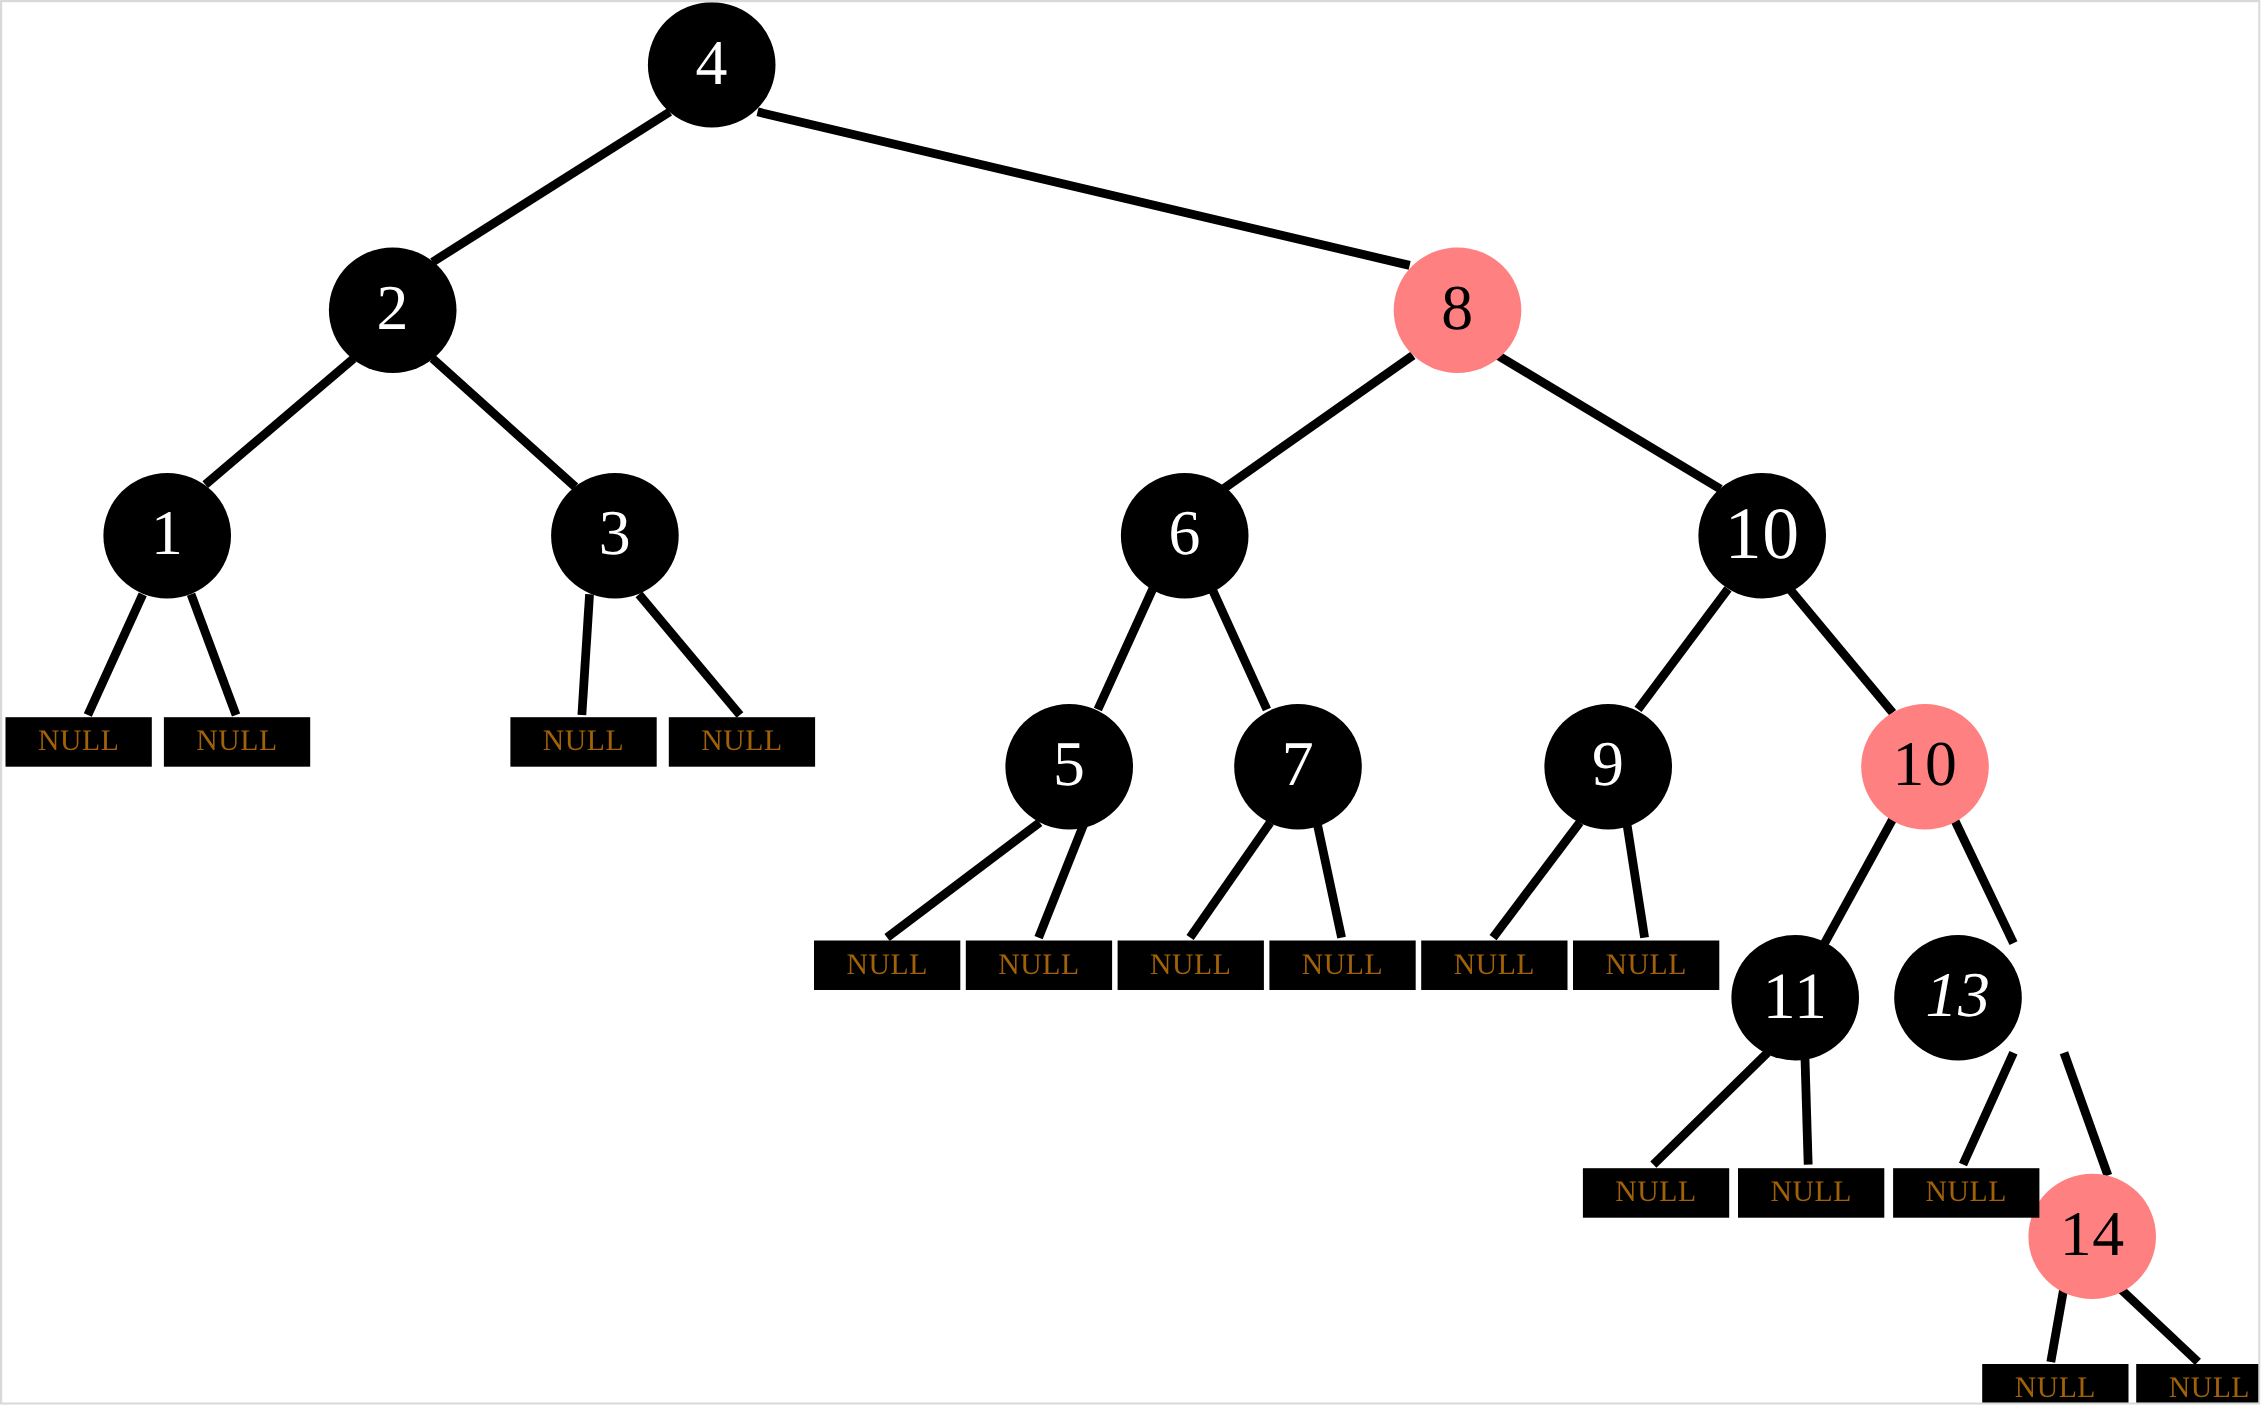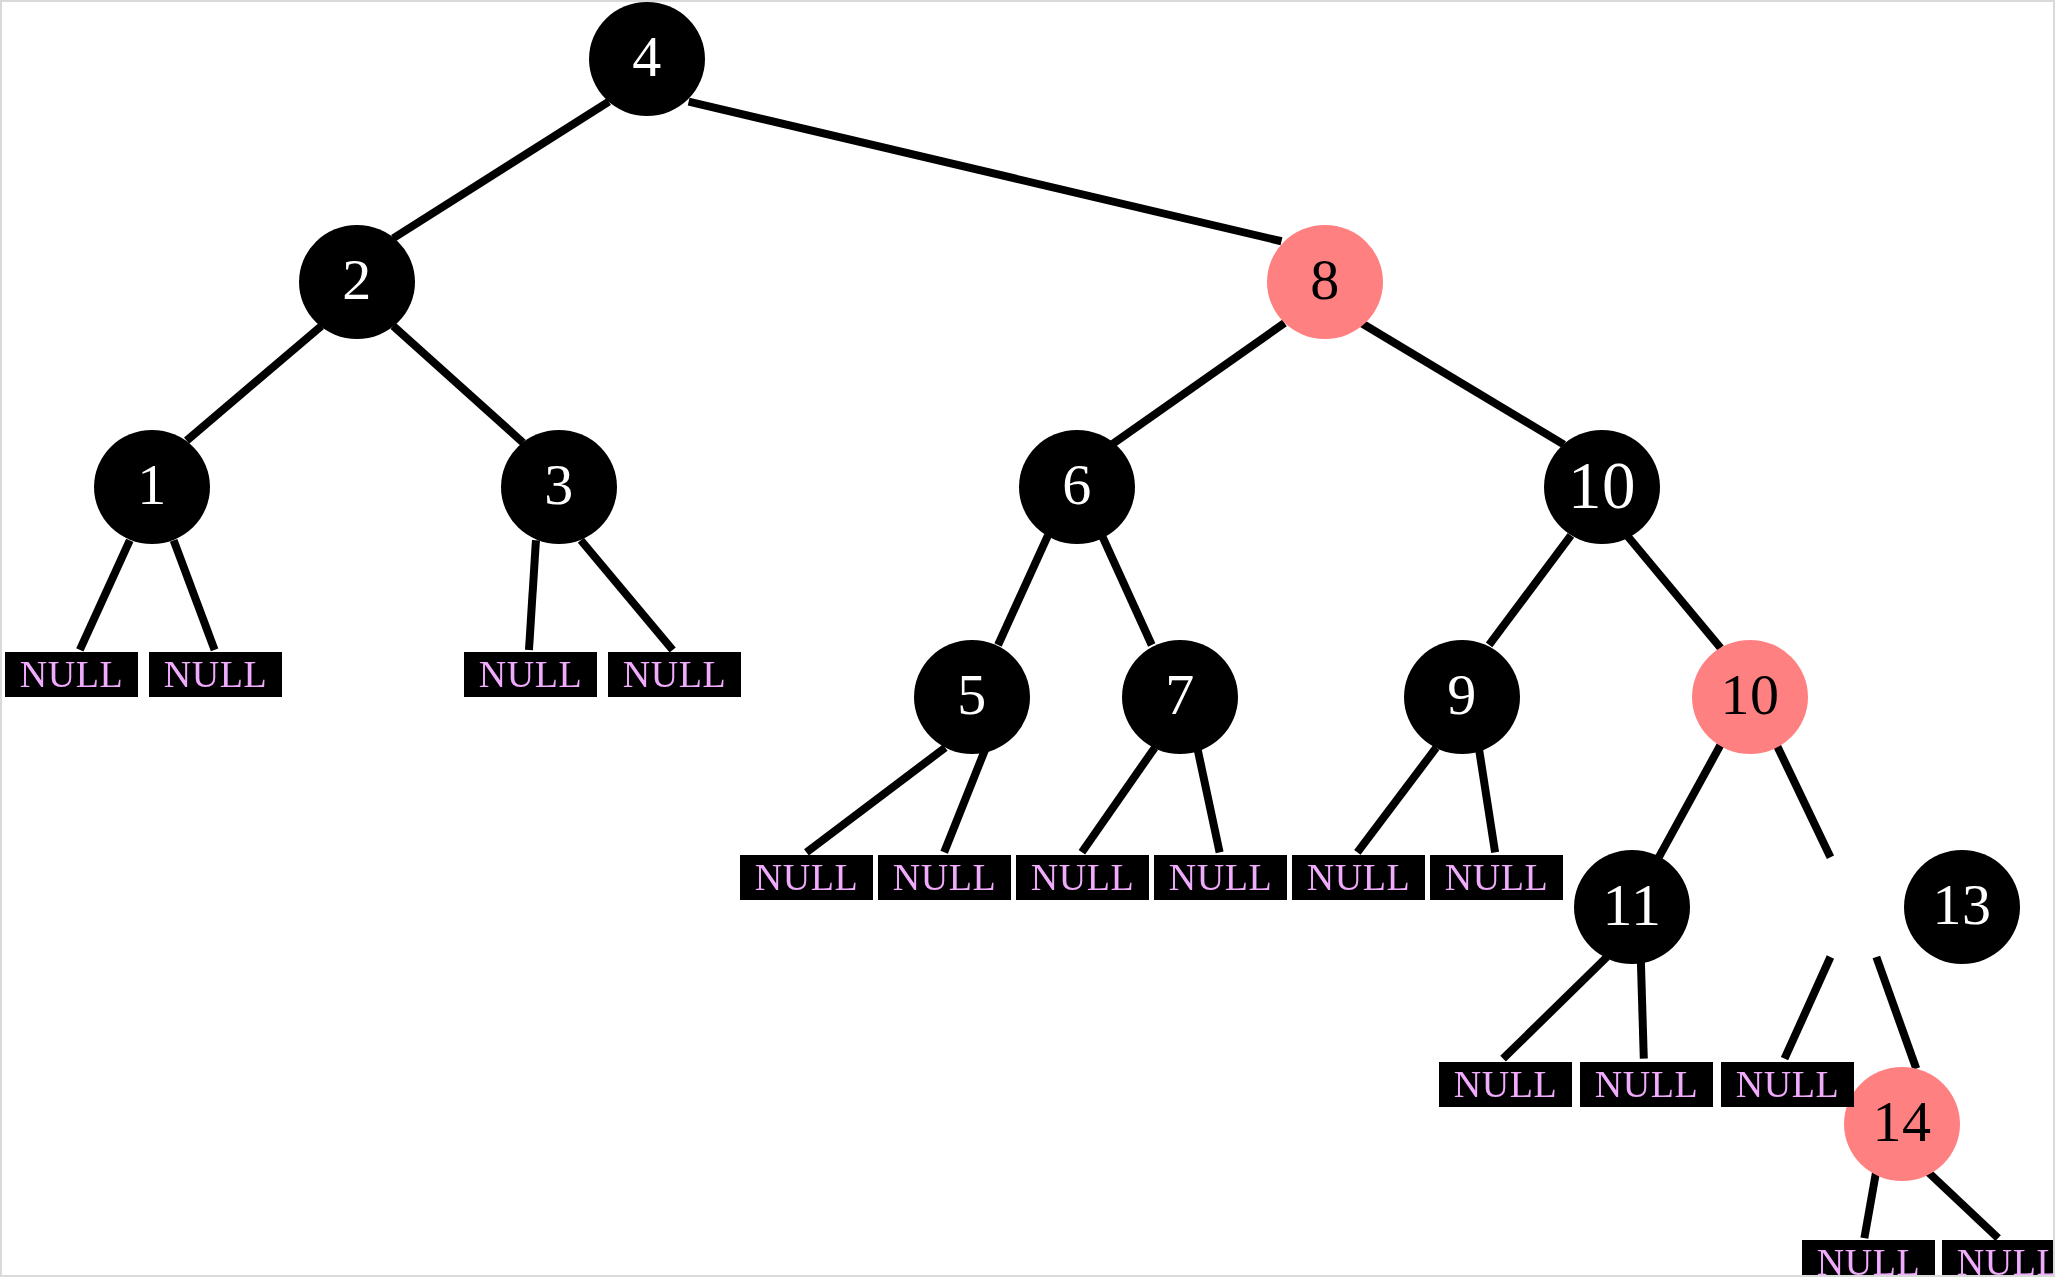--- a/index.html
+++ b/index.html
@@ -45,27 +45,27 @@
   .node-label {
     font-family: "Liberation Serif", "DejaVu Serif", serif;
     font-weight: 400;
     letter-spacing: 0.5px;
     position: relative;
     top: -2px;
   }
   .nullbox {
     position: absolute;
     background: #000000;
-    color: #f0abfc;
+    color: #a16207;
     display: flex;
     align-items: center;
     justify-content: center;
     box-sizing: border-box;
     font-family: "Liberation Serif", "DejaVu Serif", serif;
-    font-size: 38px;
+    font-size: 27px;
     line-height: 1;
     letter-spacing: 0.5px;
   }
   .nullbox span { position: relative; top: -1px; }
 </style>
 </head>
 <body>
 
 <div id="canvas">
   <svg id="edges" viewBox="0 0 2055 1277" preserveAspectRatio="none">
@@ -128,21 +128,21 @@
       </div>
       <div class="node node-black" style="left: 1402px; top: 638px; width: 116px; height: 114px;">
         <span class="node-label" style="font-size: 58px;">9</span>
       </div>
       <div class="node node-red" style="left: 1690px; top: 638px; width: 116px; height: 114px;">
         <span class="node-label" style="font-size: 58px;">10</span>
       </div>
       <div class="node node-black" style="left: 1572px; top: 848px; width: 116px; height: 114px;">
         <span class="node-label" style="font-size: 60px;">11</span>
       </div>
-      <div class="node node-black" style="left: 1902px; top: 848px; width: 116px; height: 114px;">
+      <div class="node node-black" style="left: 1720px; top: 848px; width: 116px; height: 114px; font-style: italic;">
         <span class="node-label" style="font-size: 58px;">13</span>
       </div>
       <div class="node node-red" style="left: 1842px; top: 1065px; width: 116px; height: 114px;">
         <span class="node-label" style="font-size: 58px;">14</span>
       </div>
       <div class="nullbox" style="left: 3px; top: 650px; width: 133px; height: 45px;">
         <span>NULL</span>
       </div>
       <div class="nullbox" style="left: 147px; top: 650px; width: 133px; height: 45px;">
         <span>NULL</span>

